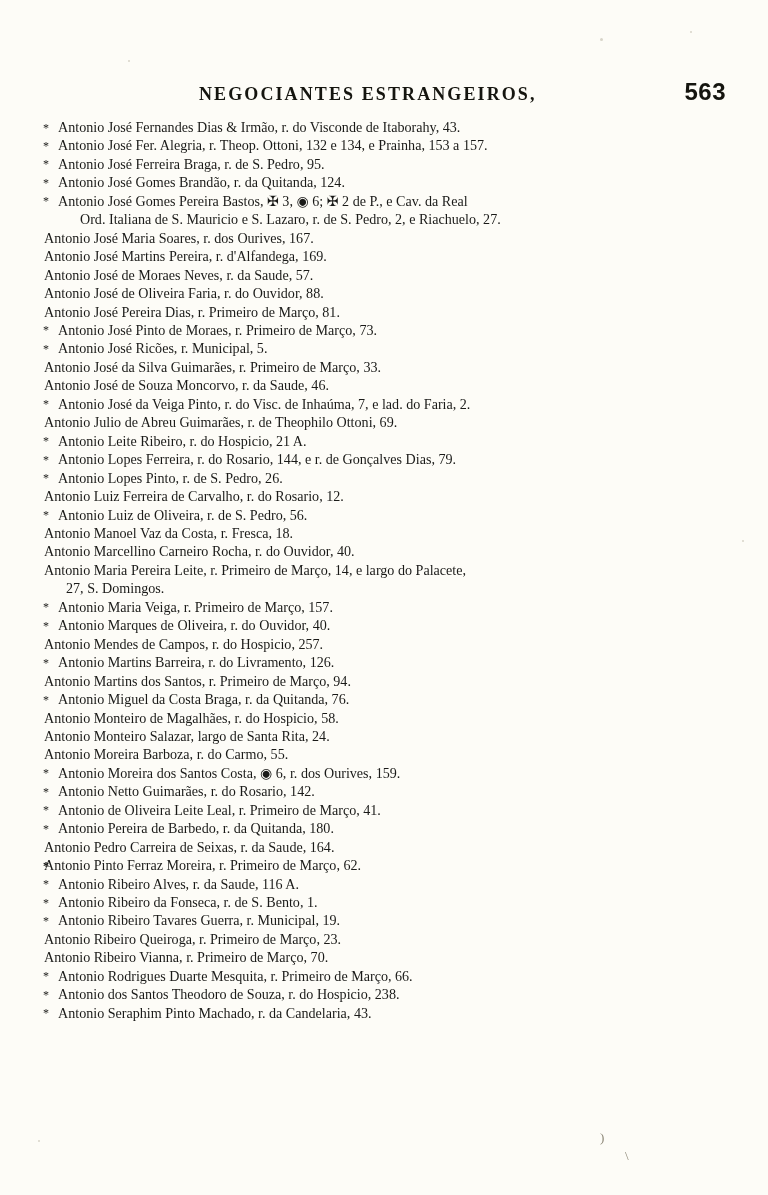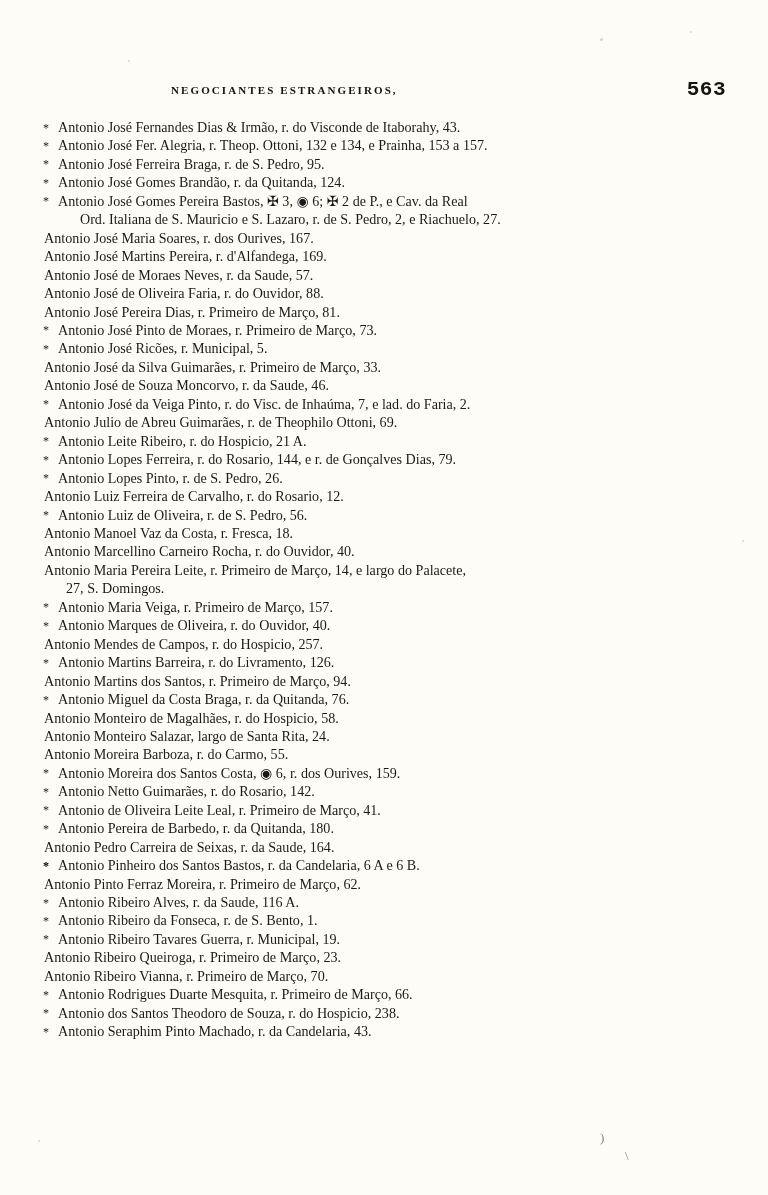--- a/index.html
+++ b/index.html
@@ -21,35 +21,35 @@
     height: 1195px;
     box-sizing: border-box;
     padding: 78px 34px 20px 40px;
   }
   .header {
     position: relative;
     height: 34px;
   }
   .running-head {
     position: absolute;
-    left: 131px;
+    left: 159px;
     top: 6px;
     font-family: "Liberation Serif", serif;
     font-weight: bold;
-    font-size: 11px;
+    font-size: 18px;
     letter-spacing: 2.1px;
     color: #15150f;
   }
   .page-number {
     position: absolute;
     right: 8px;
     top: 0px;
-    font-family: Liberation Mono, monospace;
+    font-family: Liberation Sans, sans-serif;
     font-weight: bold;
-    font-size: 21px;
+    font-size: 24px;
     letter-spacing: 0.5px;
     color: #15150f;
   }
   .entries {
     margin-top: 6px;
     font-size: 14.1px;
     line-height: 18.45px;
   }
   .entry {
     position: relative;
@@ -136,21 +136,21 @@
       <div class="entry"><span class="star">*</span><span>Antonio  Miguel  da Costa  Braga,  r. da  Quitanda, 76.</span></div>
       <div class="entry nostar"><span>Antonio Monteiro de Magalhães, r. do Hospicio, 58.</span></div>
       <div class="entry nostar"><span>Antonio Monteiro Salazar, largo de Santa Rita, 24.</span></div>
       <div class="entry nostar"><span>Antonio Moreira Barboza, r. do Carmo, 55.</span></div>
       <div class="entry"><span class="star">*</span><span>Antonio Moreira dos Santos Costa, ◉ 6,  r.  dos  Ourives, 159.</span></div>
       <div class="entry"><span class="star">*</span><span>Antonio Netto Guimarães, r. do Rosario, 142.</span></div>
       <div class="entry"><span class="star">*</span><span>Antonio de Oliveira Leite Leal, r. Primeiro de Março, 41.</span></div>
       <div class="entry"><span class="star">*</span><span>Antonio Pereira de Barbedo, r. da Quitanda, 180.</span></div>
       <div class="entry nostar"><span>Antonio Pedro Carreira de Seixas, r. da Saude, 164.</span></div>
       <div class="entry"><span class="star">*</span></div>
-      <div class="entry"><span class="star">*</span><span>Antonio Pinheiro dos Santos Bastos, r. da Candelaria, 6 A e 6 B.</span></div>
+      <div class="entry"><span class="star">*</span></div>
       <div class="entry nostar"><span>Antonio Pinto Ferraz Moreira, r.  Primeiro de Março, 62.</span></div>
       <div class="entry"><span class="star">*</span><span>Antonio Ribeiro Alves, r. da Saude, 116 A.</span></div>
       <div class="entry"><span class="star">*</span><span>Antonio Ribeiro da Fonseca, r. de S. Bento, 1.</span></div>
       <div class="entry"><span class="star">*</span><span>Antonio Ribeiro Tavares Guerra, r. Municipal, 19.</span></div>
       <div class="entry nostar"><span>Antonio Ribeiro Queiroga, r. Primeiro de Março, 23.</span></div>
       <div class="entry nostar"><span>Antonio Ribeiro Vianna, r. Primeiro de Março, 70.</span></div>
       <div class="entry"><span class="star">*</span><span>Antonio Rodrigues Duarte Mesquita, r. Primeiro de Março, 66.</span></div>
       <div class="entry"><span class="star">*</span><span>Antonio dos Santos Theodoro de Souza, r. do Hospicio, 238.</span></div>
       <div class="entry"><span class="star">*</span><span>Antonio Seraphim Pinto Machado, r. da Candelaria, 43.</span></div>
     </div>

